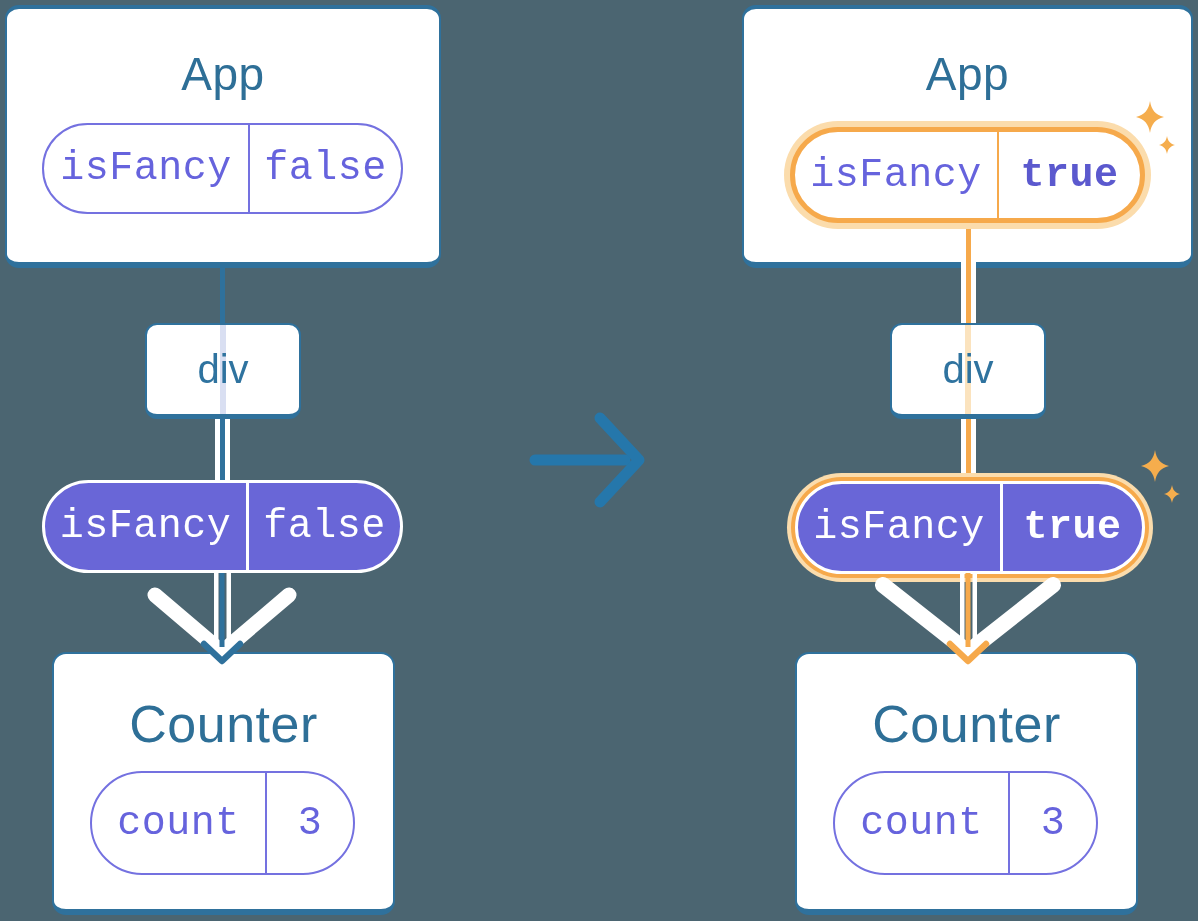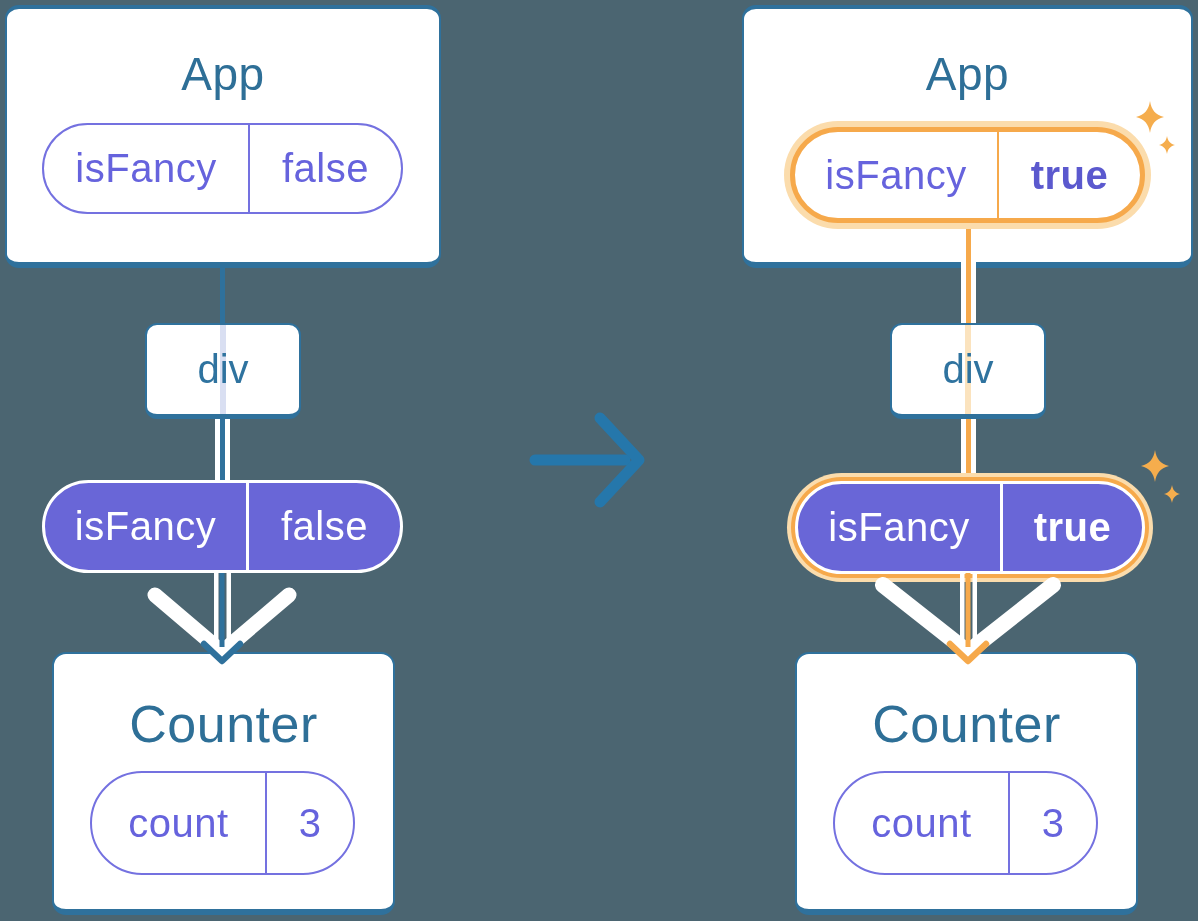--- a/index.html
+++ b/index.html
@@ -23,21 +23,21 @@
     border-bottom-width:6px; box-sizing:border-box;
   }
   .card.top-card{border-top-width:4px;}
   .card-title{
     position:absolute; text-align:center; color:var(--c-title_blue);
     font-size:46px; font-weight:500; line-height:56px; letter-spacing:.5px;
   }
   .card-title.counter{font-size:52px;}
   .pill{
     position:absolute; display:flex; box-sizing:border-box;
-    border-radius:999px; overflow:hidden;
+    border-radius:999px; overflow:hidden;font-family:Liberation Mono, monospace;
   }
   .pill.outline{background:var(--c-card_bg); border:2px solid var(--c-purple_border);}
   .pill.filled{background:var(--c-purple_fill); border:3px solid #FFFFFF;}
   .pill-cell{
     display:flex; align-items:center; justify-content:center;
     font-size:40px; color:var(--c-purple_text); letter-spacing:.5px;
   }
   .pill.filled .pill-cell{color:#FFFFFF;}
   .pill-cell.value{flex:1;}
   .pill.outline .pill-cell.value{border-left:2px solid var(--c-purple_border);}

